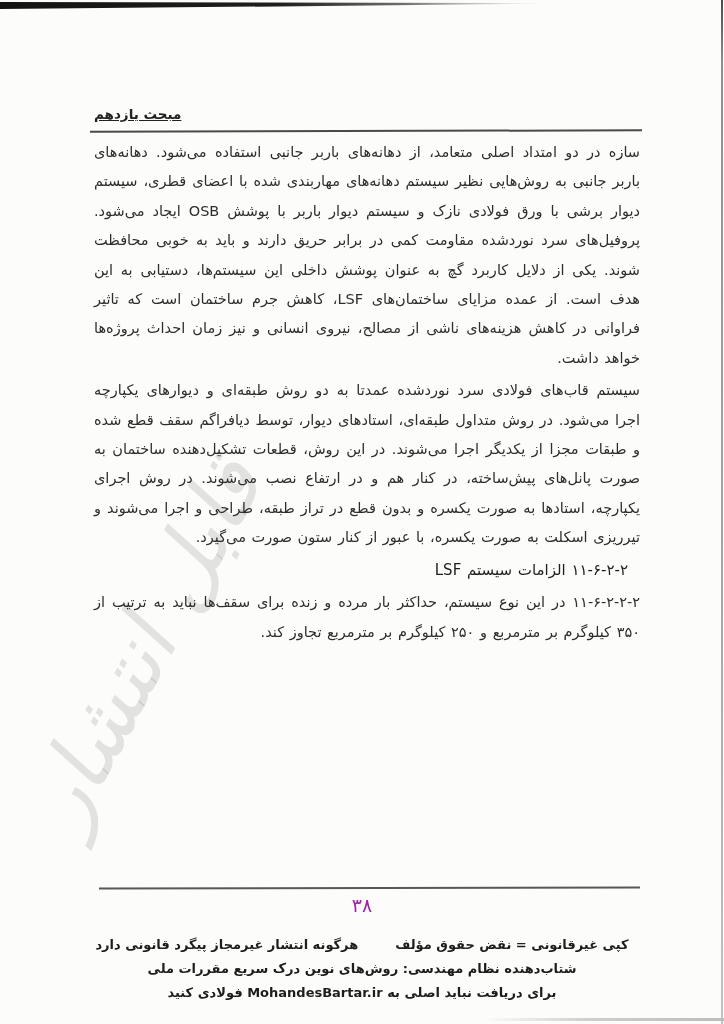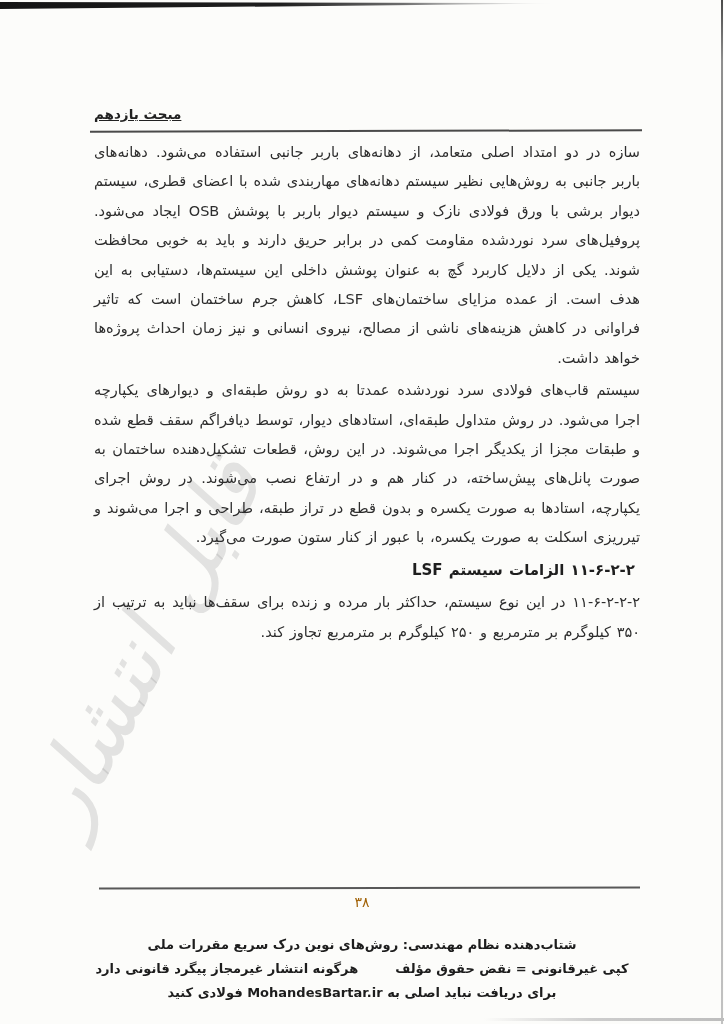--- a/index.html
+++ b/index.html
@@ -59,33 +59,33 @@
     overflow: hidden;
     direction: rtl;
     text-align: justify;
     font-size: 14.5px;
     line-height: 29.4px;
     color: #2d2d2d;
     word-spacing: 1px;
   }
   .content p { margin: 0 0 3px 8px; }
   .content h2 {
-    margin: 2px 5px 3px 0;
-    font-size: 15px; font-weight: bold; color: #1e1e1e;
+    margin: 2px 12px 3px 0;
+    font-size: 15px; font-weight: normal; color: #1e1e1e;
     text-align: right;
   }
 
   
   .foot-rule {
     position: absolute; top: 887px; left: 99px; width: 541px; height: 1.5px;
     background: #585858; transform: rotate(-0.1deg);
   }
   .page-number {
     position: absolute; top: 894px; left: 0; width: 724px;
-    text-align: center; font-size: 14px; color: #a16207;
+    text-align: center; font-size: 19px; color: #a21caf;
   }
 
   
   .pub-footer {
     position: absolute; top: 933px; left: 0; width: 724px;
     text-align: center; direction: rtl;
     font-size: 13px; font-weight: bold; color: #1d1d1d;
     line-height: 24px;
   }
   .pub-footer .gap { display: inline-block; width: 28px; }
@@ -120,26 +120,26 @@
     <p>سازه در دو امتداد اصلی متعامد، از دهانه‌های باربر جانبی استفاده می‌شود. دهانه‌های باربر جانبی به روش‌هایی نظیر سیستم دهانه‌های مهاربندی شده با اعضای قطری، سیستم دیوار برشی با ورق فولادی نازک و سیستم دیوار باربر با پوشش OSB ایجاد می‌شود. پروفیل‌های سرد نوردشده مقاومت کمی در برابر حریق دارند و باید به خوبی محافظت شوند. یکی از دلایل کاربرد گچ به عنوان پوشش داخلی این سیستم‌ها، دستیابی به این هدف است. از عمده مزایای ساختمان‌های LSF، کاهش جرم ساختمان است که تاثیر فراوانی در کاهش هزینه‌های ناشی از مصالح، نیروی انسانی و نیز زمان احداث پروژه‌ها خواهد داشت.</p>
     <p>سیستم قاب‌های فولادی سرد نوردشده عمدتا به دو روش طبقه‌ای و دیوارهای یکپارچه اجرا می‌شود. در روش متداول طبقه‌ای، استادهای دیوار، توسط دیافراگم سقف قطع شده و طبقات مجزا از یکدیگر اجرا می‌شوند. در این روش، قطعات تشکیل‌دهنده ساختمان به صورت پانل‌های پیش‌ساخته، در کنار هم و در ارتفاع نصب می‌شوند. در روش اجرای یکپارچه، استادها به صورت یکسره و بدون قطع در تراز طبقه، طراحی و اجرا می‌شوند و تیرریزی اسکلت به صورت یکسره، با عبور از کنار ستون صورت می‌گیرد.</p>
     <h2>۱۱-۶-۲-۲ الزامات سیستم LSF</h2>
     <p>۱۱-۶-۲-۲-۲ در این نوع سیستم، حداکثر بار مرده و زنده برای سقف‌ها نباید به ترتیب از ۳۵۰ کیلوگرم بر مترمربع و ۲۵۰ کیلوگرم بر مترمربع تجاوز کند.</p>
   </main>
 
   <div class="foot-rule"></div>
   <div class="page-number">۳۸</div>
 
   <footer class="pub-footer">
-    <div>شتاب‌دهنده نظام مهندسی: روش‌های نوین درک سریع مقررات ملی</div>
     <div>
       <span>کپی غیرقانونی = نقض حقوق مؤلف</span>
       <span class="gap"></span>
       <span>هرگونه انتشار غیرمجاز پیگرد قانونی دارد</span>
     </div>
+    <div>شتاب‌دهنده نظام مهندسی: روش‌های نوین درک سریع مقررات ملی</div>
     <div>
       <span>برای دریافت نباید اصلی به</span>
       <span class="site">MohandesBartar.ir</span>
       <span>فولادی کنید</span>
     </div>
   </footer>
 
 </div>
 
 </body></html>

